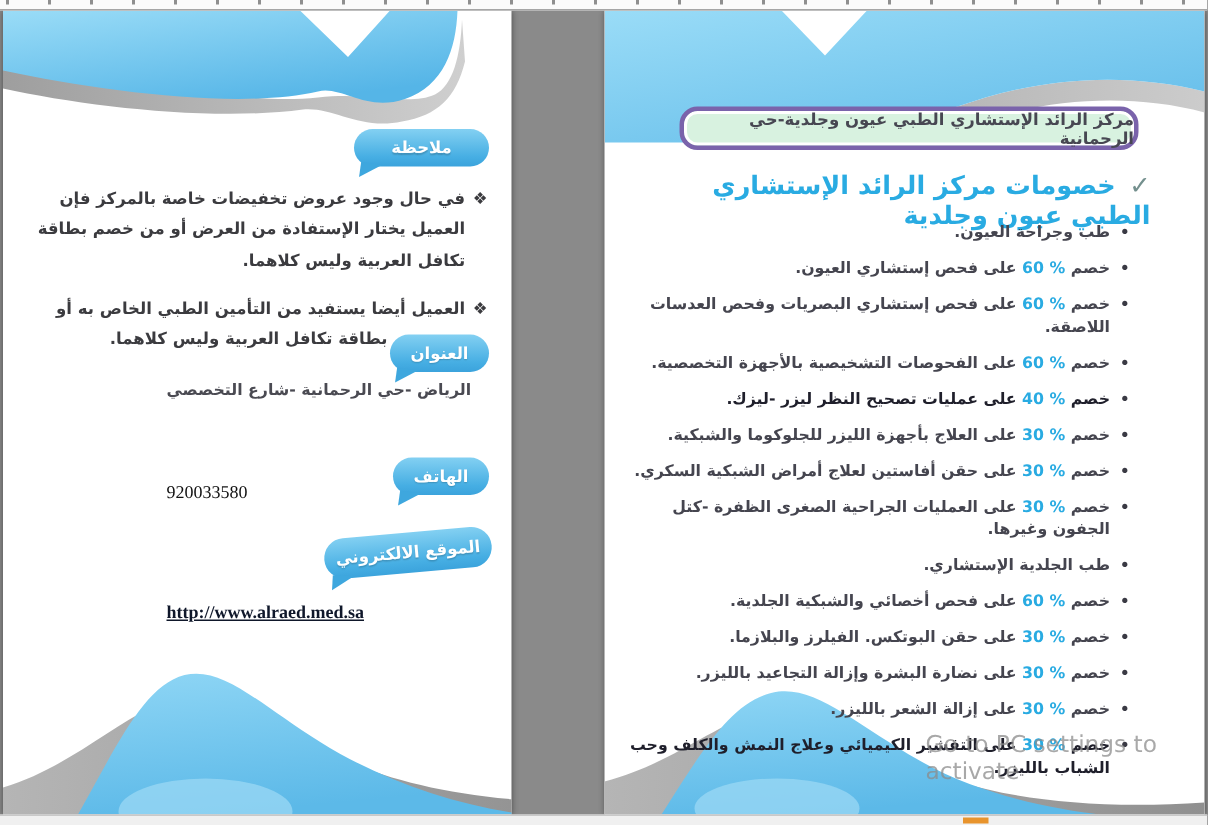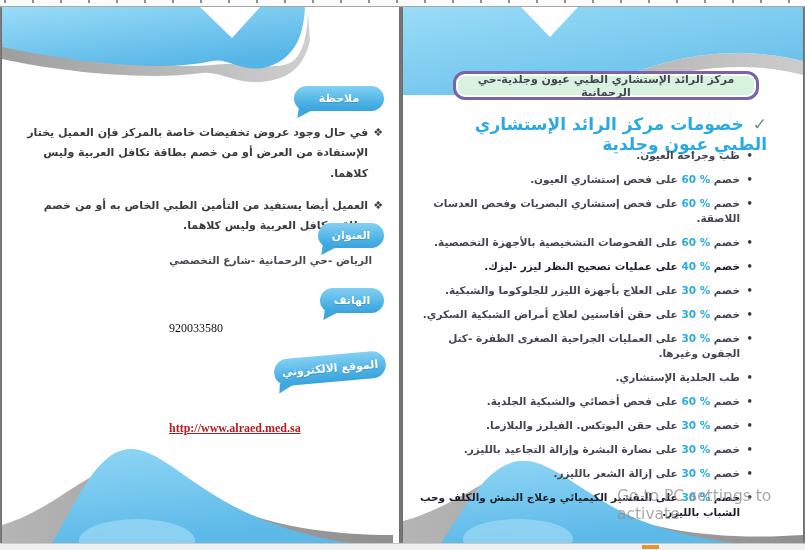--- a/index.html
+++ b/index.html
@@ -15,21 +15,21 @@
     border-bottom:1px solid #a6a6a6;
     z-index:6;
   }
 
   
   .page {
     position:absolute; top:7px; height:536px; background:#fff;
     box-shadow:0 0 4px rgba(0,0,0,.45);
     overflow:hidden;
   }
-  .page.left  { left:2px;  width:397px; }
+  .page.left  { left:2px;  width:339px; }
   .page.right { left:403px; width:400px; }
 
   .deco { position:absolute; z-index:1; display:block; }
   .deco.top { top:0; left:0; }
   .deco.bottom { bottom:0; left:0; }
 
   
   .bubble {
     position:absolute; z-index:3;
     background:linear-gradient(180deg,#83d0f2 0%, #46aee3 75%, #3ba3dc 100%);
@@ -48,30 +48,30 @@
 
   
   .notes { position:absolute; top:116px; right:16px; left:22px; z-index:2; }
   .note { display:flex; gap:5px; margin-bottom:12px; direction:rtl;
           font-size:11px; font-weight:bold; color:#3b3b3f; line-height:1.85; text-align:right; }
   .note .marker { flex:0 0 auto; }
 
   .lvalue { position:absolute; right:0; width:230px; text-align:left; z-index:2; }
   .address { top:247px; font-size:10.5px; font-weight:bold; color:#4a4a52; }
   .phone   { top:314px; font-size:12px; font-weight:normal; color:#111; font-family:"Liberation Serif", serif; }
-  .website { top:414px; font-size:12px; font-weight:bold; color:#b91c1c;
+  .website { top:394px; font-size:12px; font-weight:bold; color:#0f172a;
              text-decoration:underline; font-family:"Liberation Serif", serif; }
 
   
   .title-box {
     position:absolute; top:64px; left:50px; width:306px; height:29px; z-index:3;
     background:#d8f2e0; border:3px solid #7a63ab; border-radius:12px;
     box-shadow:inset 0 0 0 2px #ffffff;
     display:flex; align-items:center; justify-content:center;
-    font-size:11px; font-weight:bold; color:#474752; direction:rtl; text-align:center;
+    font-size:11px; font-weight:bold; color:#474752; direction:rtl; text-align:right;
   }
   .heading {
     position:absolute; top:107px; right:36px; left:36px; z-index:2;
     direction:rtl; 
     font-size:17px; font-weight:bold; color:#29abe2;
   }
   .heading .check { color:#74908e; padding-left:3px; }
 
   .dlist { position:absolute; top:141px; right:50px; left:10px; z-index:2; }
   .item {
@@ -146,21 +146,21 @@
         <span class="marker">❖</span>
         <span>العميل أيضا يستفيد من التأمين الطبي الخاص به أو من خصم بطاقة تكافل العربية وليس كلاهما.</span>
       </div>
     </div>
 
   <div class="bubble" style="top:216px; right:15px; width:66px; height:25px;">
     <span>العنوان</span>
   </div>
   <div class="lvalue address" dir="rtl">الرياض -حي الرحمانية -شارع التخصصي</div>
 
-  <div class="bubble" style="top:281px; right:15px; width:64px; height:25px;">
+  <div class="bubble" style="top:298px; right:15px; width:64px; height:25px;">
     <span>الهاتف</span>
   </div>
   <div class="lvalue phone">920033580</div>
 
   <div class="bubble" style="top:348px; right:13px; width:112px; height:27px; transform:rotate(-5deg);">
     <span>الموقع الالكتروني</span>
   </div>
   <div class="lvalue website">http://www.alraed.med.sa</div>
 
 </div>

